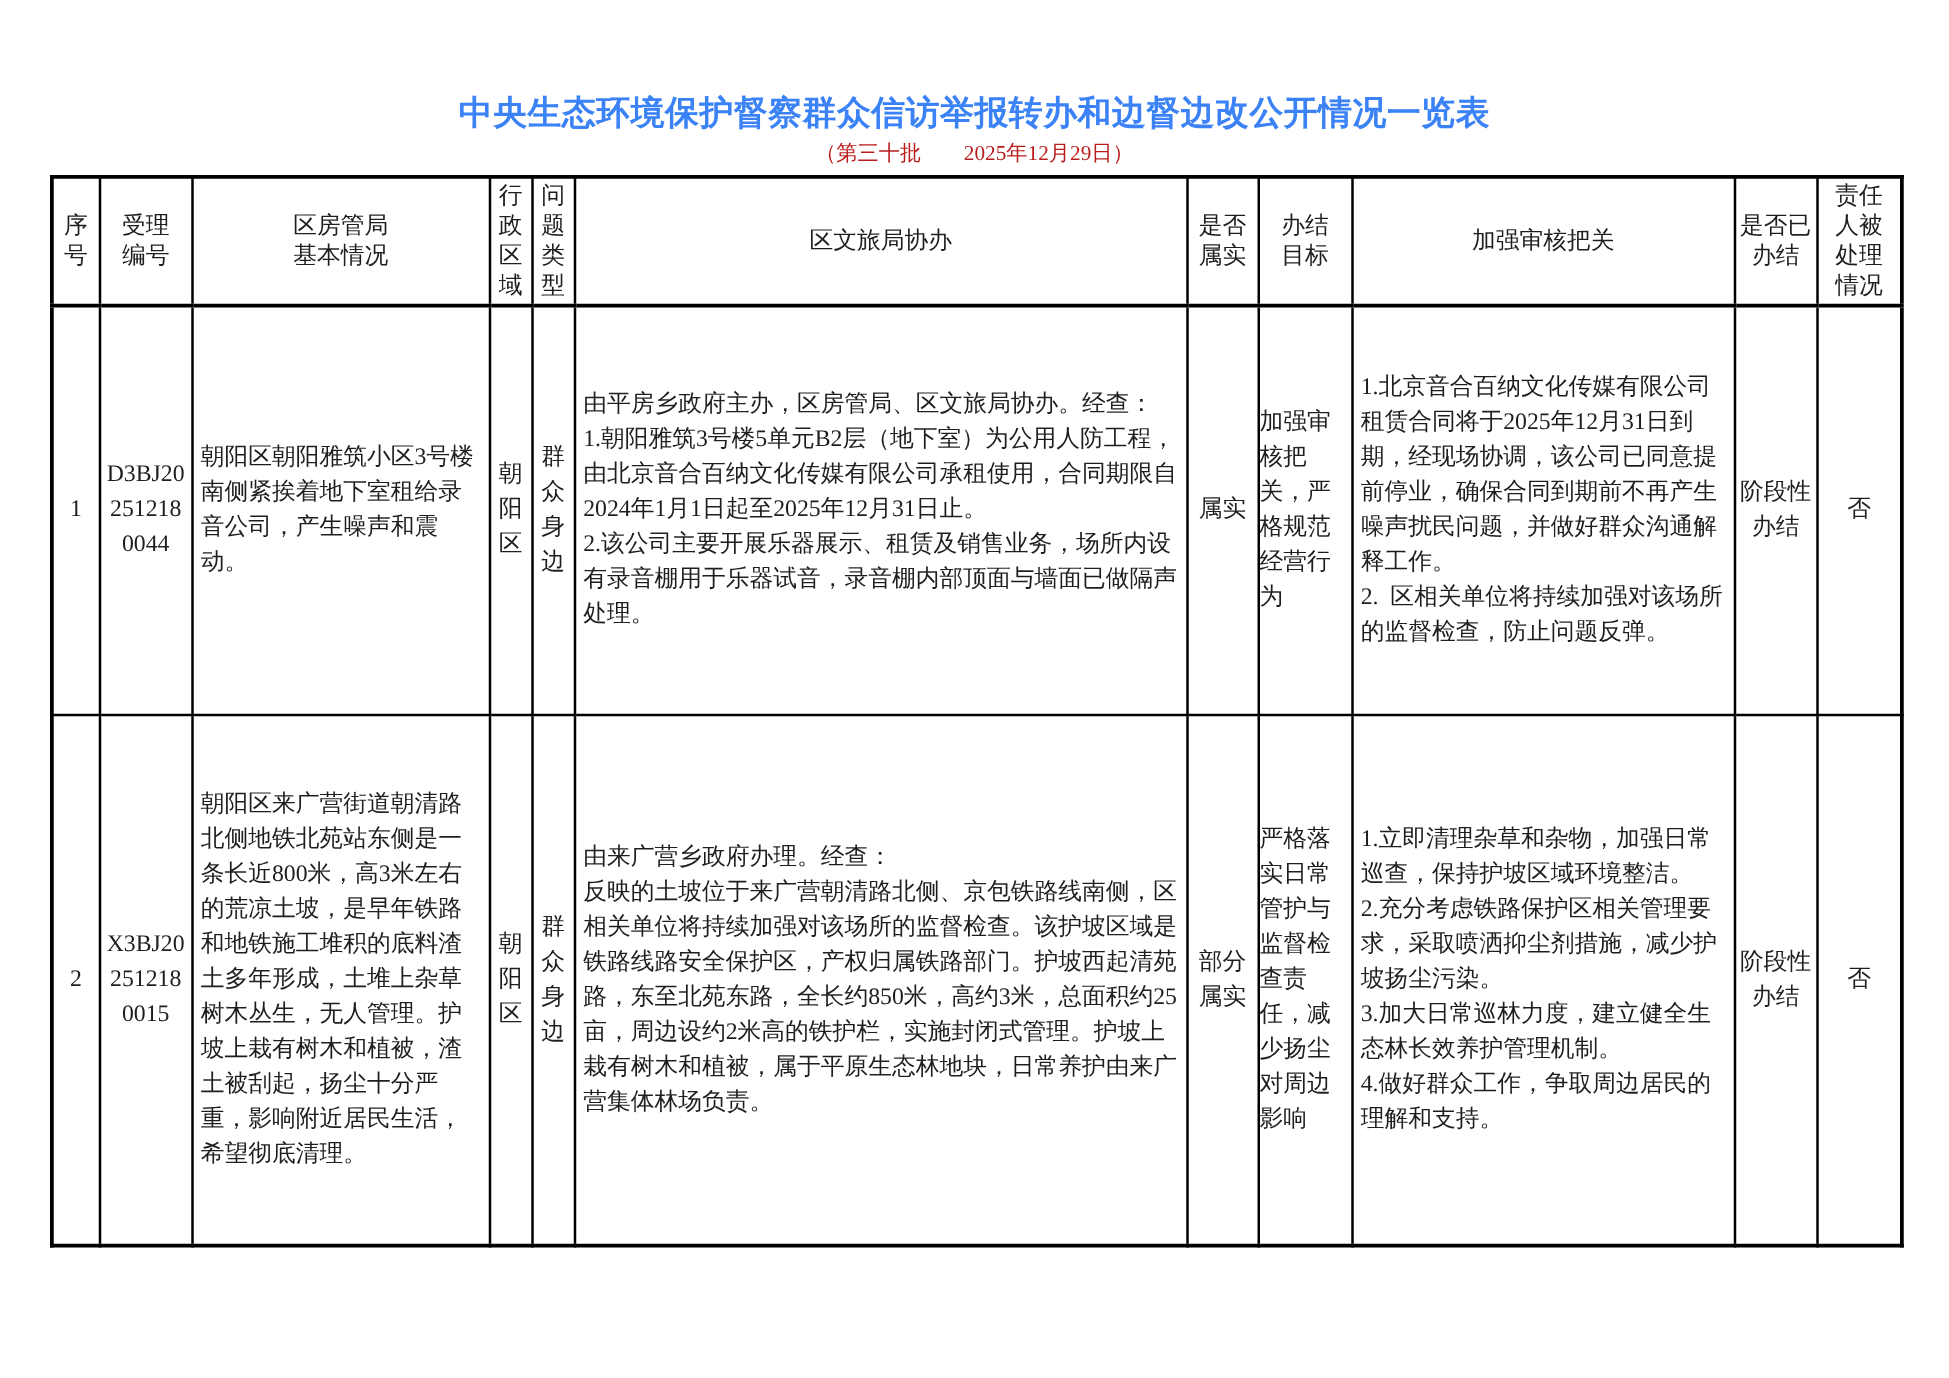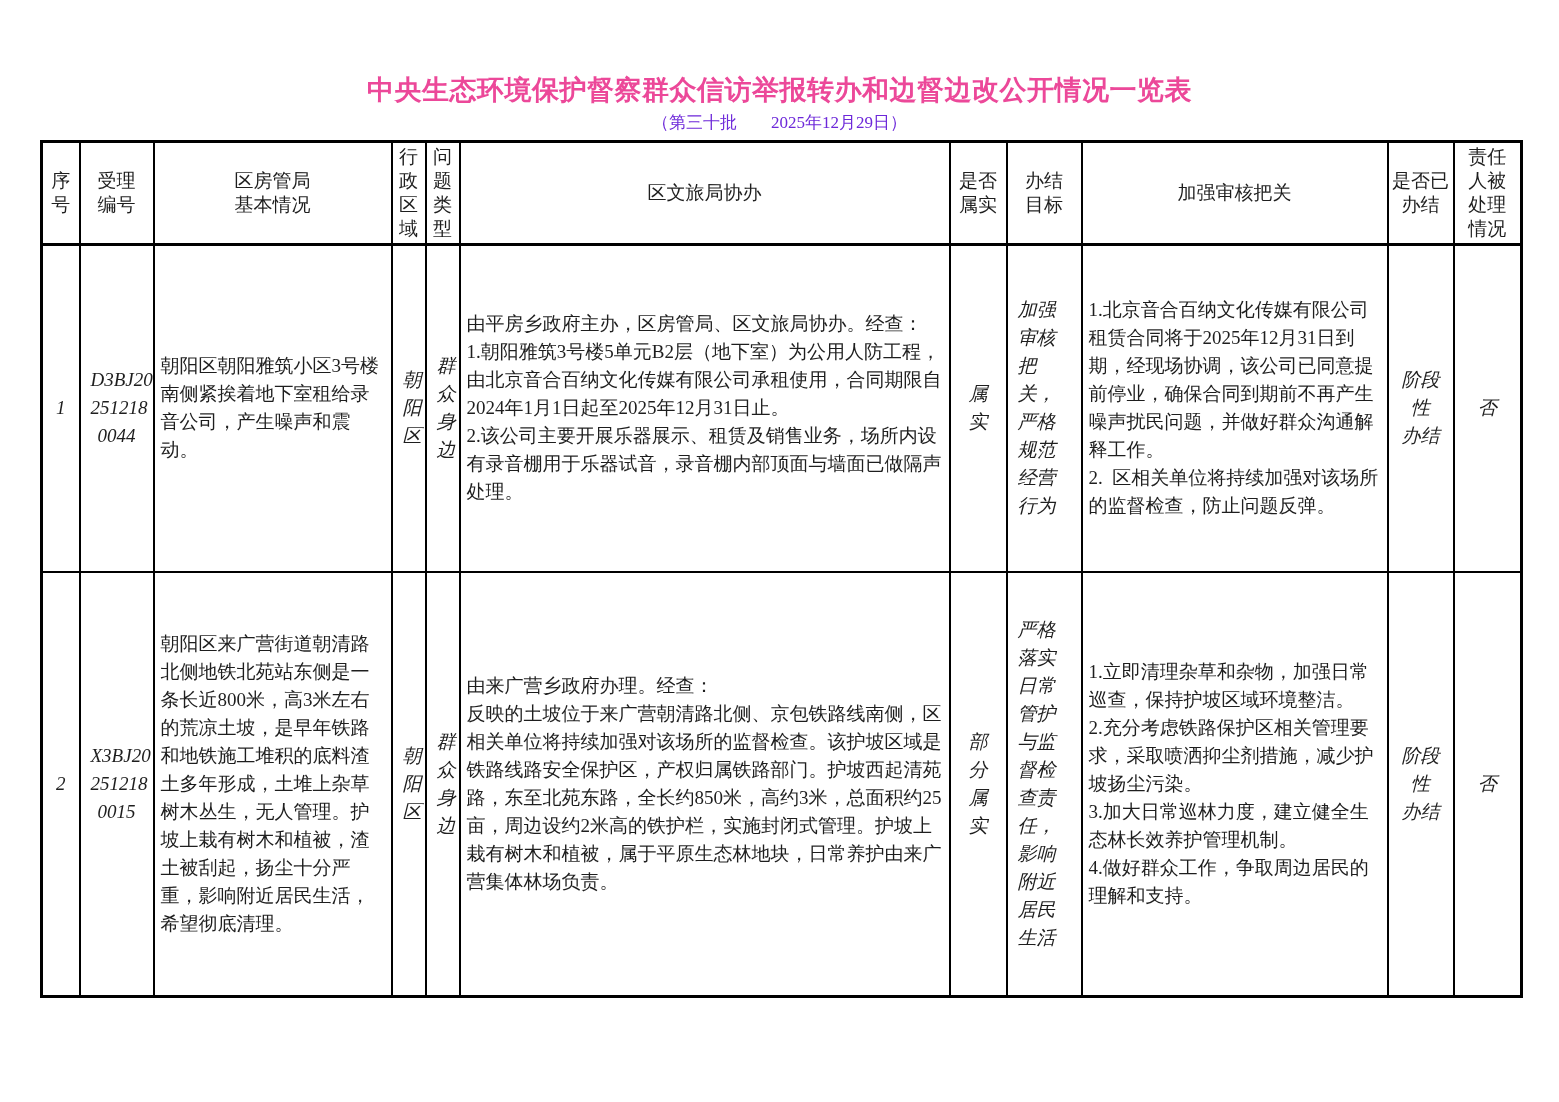--- a/index.html
+++ b/index.html
@@ -4,25 +4,25 @@
 <style>
   html,body{margin:0;padding:0;background:#ffffff;}
   body{
     width:1559px;height:1102px;overflow:hidden;
     font-family:"Liberation Serif","DejaVu Serif",serif;
     color:#1e1e1e;
   }
   .page{position:relative;width:1559px;height:1102px;background:#fff;}
   .title{
     padding-top:74px;text-align:center;
-    font-size:27px;font-weight:bold;color:#ec4899;
+    font-size:27px;font-weight:bold;color:#3b82f6;
     letter-spacing:0.5px;line-height:32px;
   }
   .subtitle{
-    text-align:center;font-size:17px;color:#6d28d9;
+    text-align:center;font-size:17px;color:#b91c1c;
     margin-top:7px;line-height:20px;
   }
   table.doc{
     border-collapse:collapse;table-layout:fixed;
     width:1480px;margin:7px 0 0 40px;
     border:3px solid #000;
   }
   td,th{
     border:2px solid #000;
     font-weight:normal;
@@ -35,21 +35,21 @@
   }
   tr.hdr td{
     text-align:center;line-height:24px;padding:2px 2px;
     border-bottom:3px solid #000;
   }
   tr.hdr{height:100px;}
   tr.row1{height:327px;}
   tr.row2{height:425px;}
   .ctr{text-align:center;}
   .lft{text-align:left;}
-  .narrow{padding:2px 10px;font-style:italic;}
+  .narrow{padding:2px 0;}
 </style>
 </head>
 <body>
 
 <div class="page">
   <div class="title">中央生态环境保护督察群众信访举报转办和边督边改公开情况一览表</div>
   <div class="subtitle">（第三十批　　2025年12月29日）</div>
 
   <table class="doc">
     <colgroup>
@@ -130,21 +130,21 @@
 阳
 区</td>
         <td class="ctr narrow">群
 众
 身
 边</td>
         <td class="lft">由来广营乡政府办理。经查：
 反映的土坡位于来广营朝清路北侧、京包铁路线南侧，区相关单位将持续加强对该场所的监督检查。该护坡区域是铁路线路安全保护区，产权归属铁路部门。护坡西起清苑路，东至北苑东路，全长约850米，高约3米，总面积约25亩，周边设约2米高的铁护栏，实施封闭式管理。护坡上栽有树木和植被，属于平原生态林地块，日常养护由来广营集体林场负责。</td>
         <td class="ctr narrow">部分
 属实</td>
-        <td class="lft narrow">严格落实日常管护与监督检查责任，影响附近居民生活</td>
+        <td class="lft narrow">严格落实日常管护与监督检查责任，减少扬尘对周边影响</td>
         <td class="lft">1.立即清理杂草和杂物，加强日常巡查，保持护坡区域环境整洁。
 2.充分考虑铁路保护区相关管理要求，采取喷洒抑尘剂措施，减少护坡扬尘污染。
 3.加大日常巡林力度，建立健全生态林长效养护管理机制。
 4.做好群众工作，争取周边居民的理解和支持。</td>
         <td class="ctr narrow">阶段性
 办结</td>
         <td class="ctr narrow">否</td>
       </tr>
     </tbody>
   </table>

